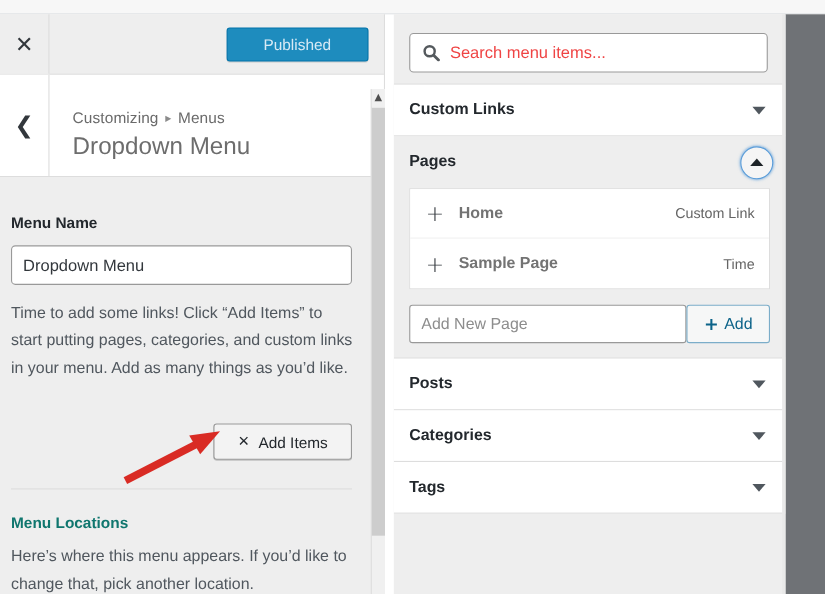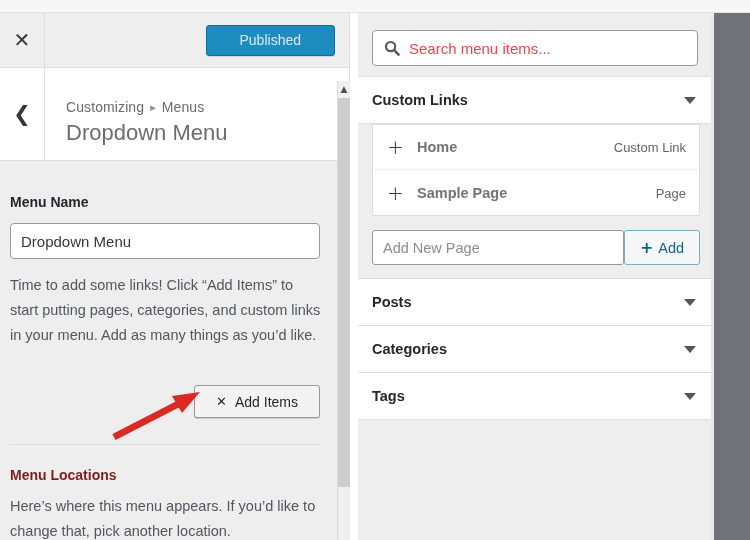--- a/index.html
+++ b/index.html
@@ -214,21 +214,21 @@
     left: 10px; top: 283px;
     width: 310px;
     height: 1px;
     background: #dddddd;
   }
   .locations-title {
     position: absolute;
     left: 10px; top: 306px;
     font-size: 14px;
     font-weight: bold;
-    color: #7f1d1d;
+    color: #0f766e;
   }
   .locations-text {
     position: absolute;
     left: 10px; top: 333px;
     width: 318px;
     font-size: 14.5px;
     line-height: 25px;
     color: #50575e;
   }
 
@@ -531,33 +531,39 @@
       <div class="acc-section">
         <div class="acc-head">
           <span class="title">Custom Links</span>
           <span class="chev">
               <i class="tri down"></i>
             </span>
         </div>
       </div>
 
       <div class="acc-section">
+        <div class="acc-head open">
+          <span class="title">Pages</span>
+          <span class="chev focus-ring">
+              <i class="tri up"></i>
+            </span>
+        </div>
         <div class="acc-body">
           <div class="item-list">
 
             <div class="menu-item-row">
               <span class="plus">+</span>
               <span class="name">Home</span>
               <span class="type">Custom Link</span>
             </div>
 
             <div class="menu-item-row">
               <span class="plus">+</span>
               <span class="name">Sample Page</span>
-              <span class="type">Page</span>
+              <span class="type">Time</span>
             </div>
 
           </div>
 
           <div class="new-row">
             <input class="new-input" type="text" placeholder="Add New Page" style="">
             <div class="add-btn">
               <span class="plus">+</span>
               <span class="label">Add</span>
             </div>

